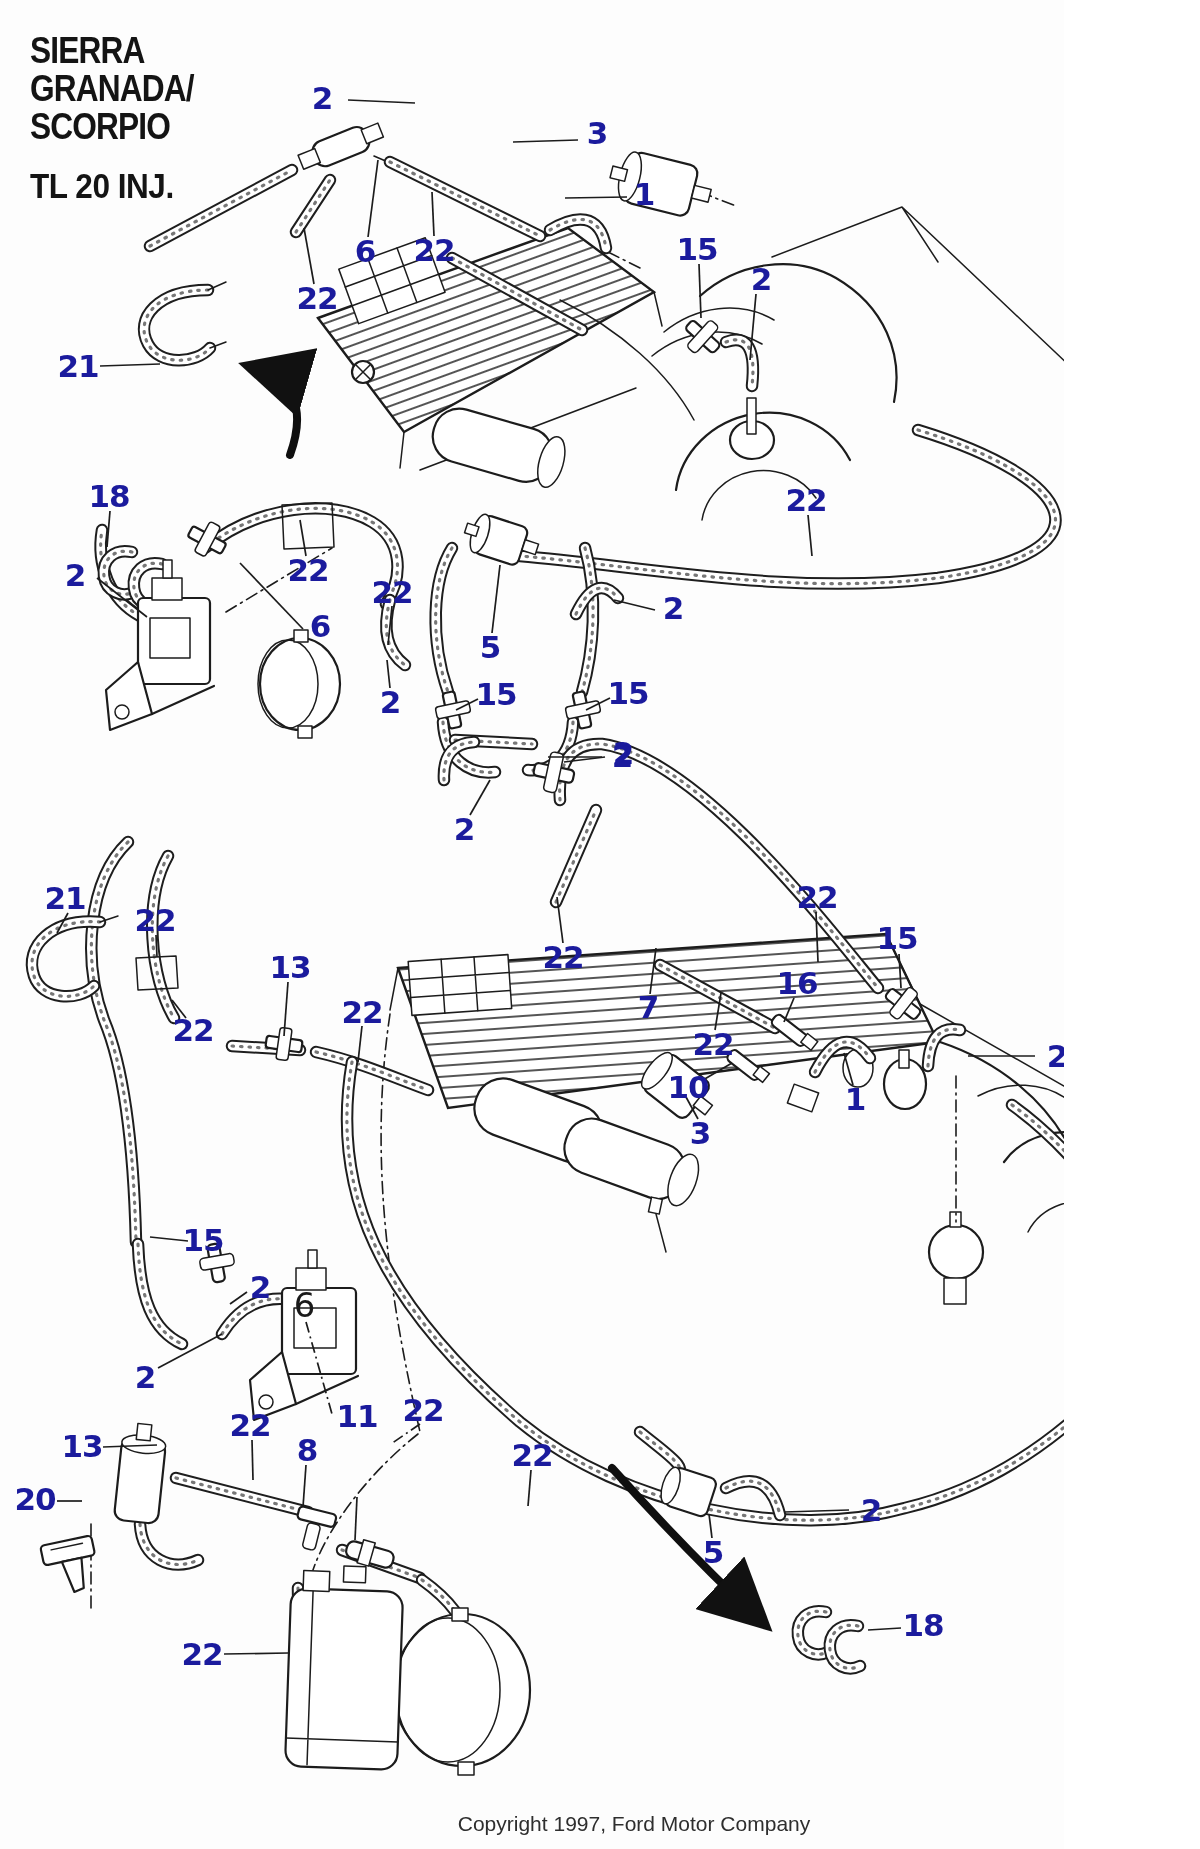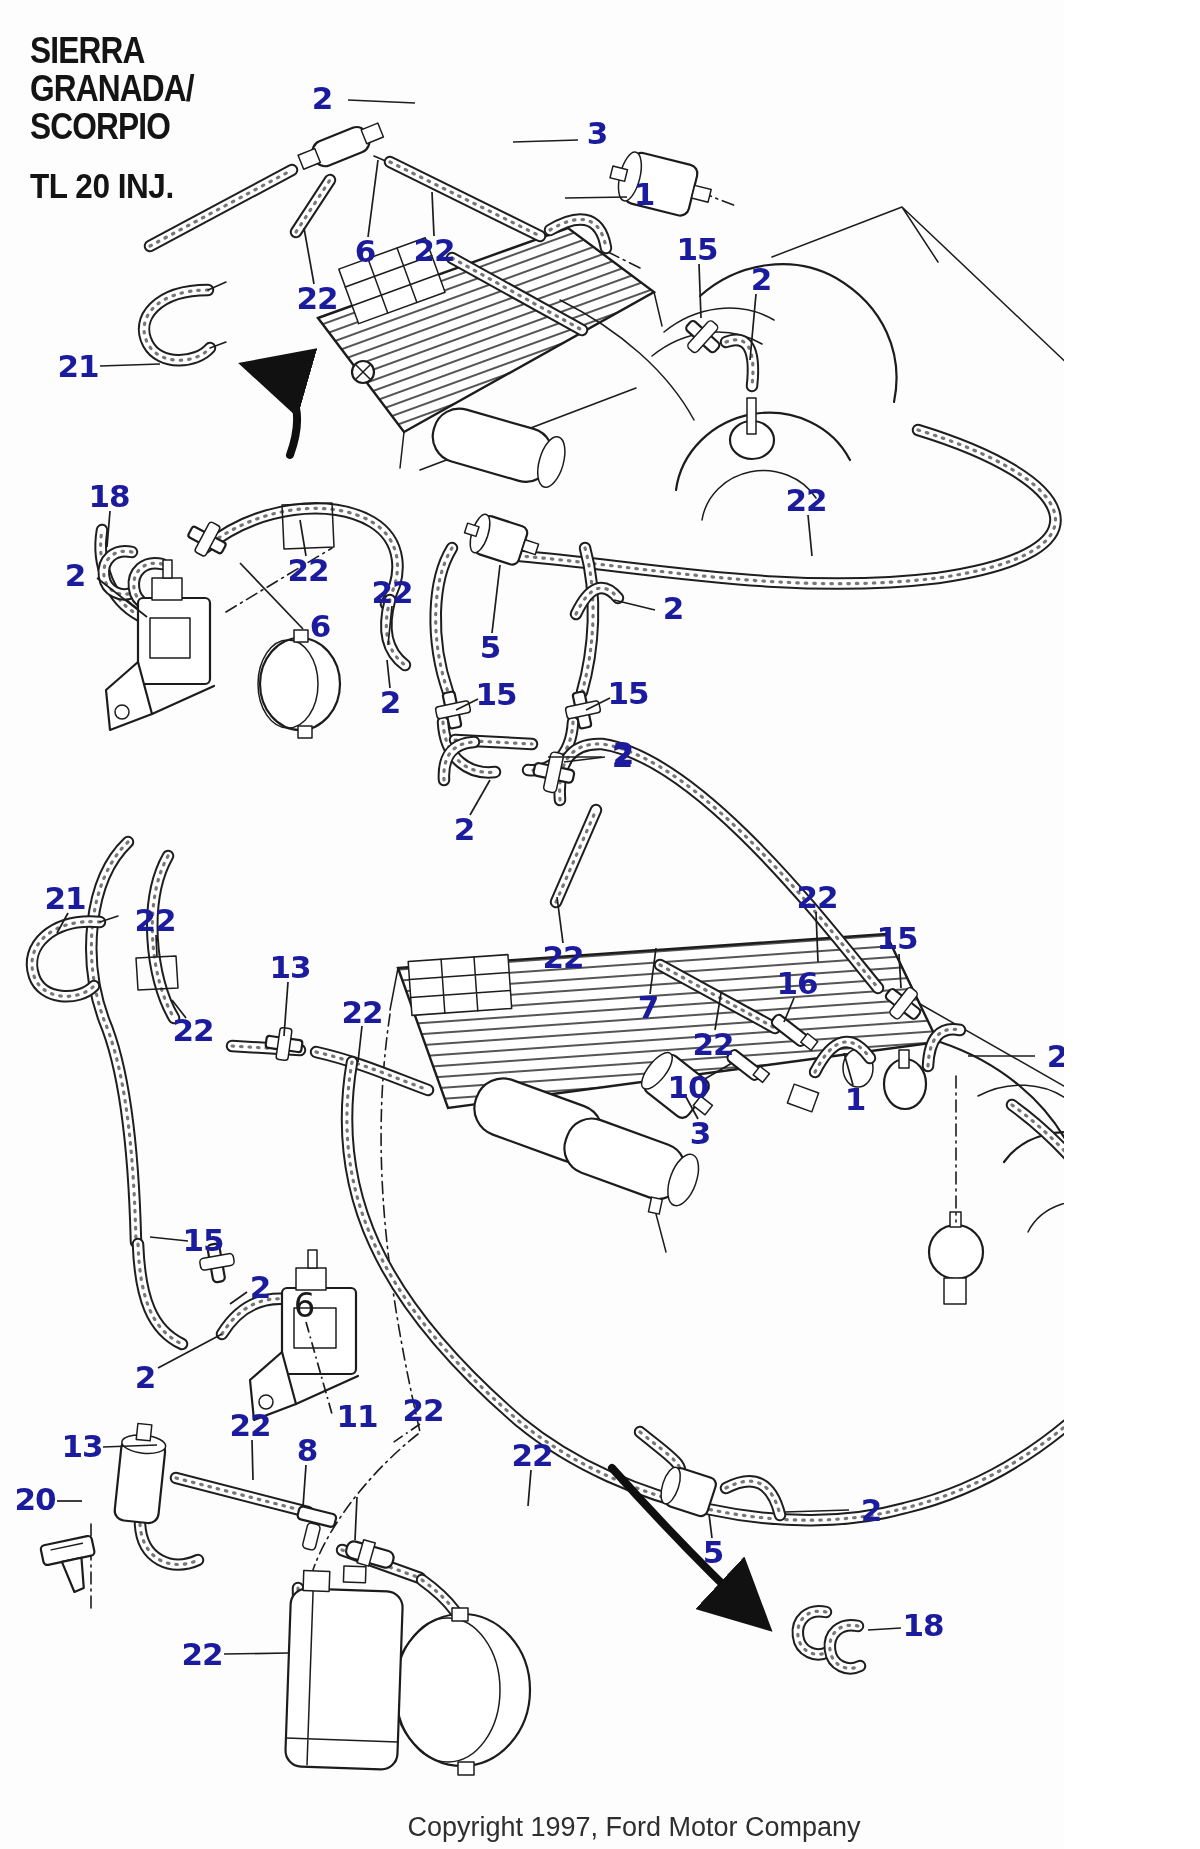--- a/index.html
+++ b/index.html
@@ -26,21 +26,21 @@
   .model-title{position:absolute;left:30px;top:32px;font-weight:700;font-size:36px;line-height:1.05;
                letter-spacing:-1px;color:#141414;transform:scaleX(.88);transform-origin:0 0;}
   .engine-title{position:absolute;left:30px;top:166px;font-weight:700;font-size:35px;
                letter-spacing:-.5px;color:#141414;transform:scaleX(.9);transform-origin:0 0;}
   .page-code{position:absolute;right:36px;top:24px;font-weight:700;font-size:64px;
              letter-spacing:-2px;color:#0f0f0f;}
   .fig-ref{position:absolute;left:1068px;top:1634px;width:60px;text-align:center;
            font-size:22px;color:#222;line-height:1.3;}
   .fig-ref .fig-icon{margin:0 auto 1px auto;width:22px;height:16px;}
   .copyright{position:absolute;left:634px;top:1812px;transform:translateX(-50%);
-             font-size:27px;color:#2e2e2e;white-space:nowrap;}
+             font-size:21px;color:#2e2e2e;white-space:nowrap;}
 </style>
 </head>
 <body style="--callout: #1b1b9d; --ink: #1c1c1c; --bg: #fdfdfd;">
 
 <div class="page">
 
   <svg id="art" width="1200" height="1849" viewBox="0 0 1200 1849">
     <defs>
       <marker id="ah" markerWidth="9" markerHeight="9" viewBox="0 0 10 10" refX="8" refY="5" orient="auto">
         <path d="M0,0 L10,5 L0,10 Z" fill="#111"></path>

